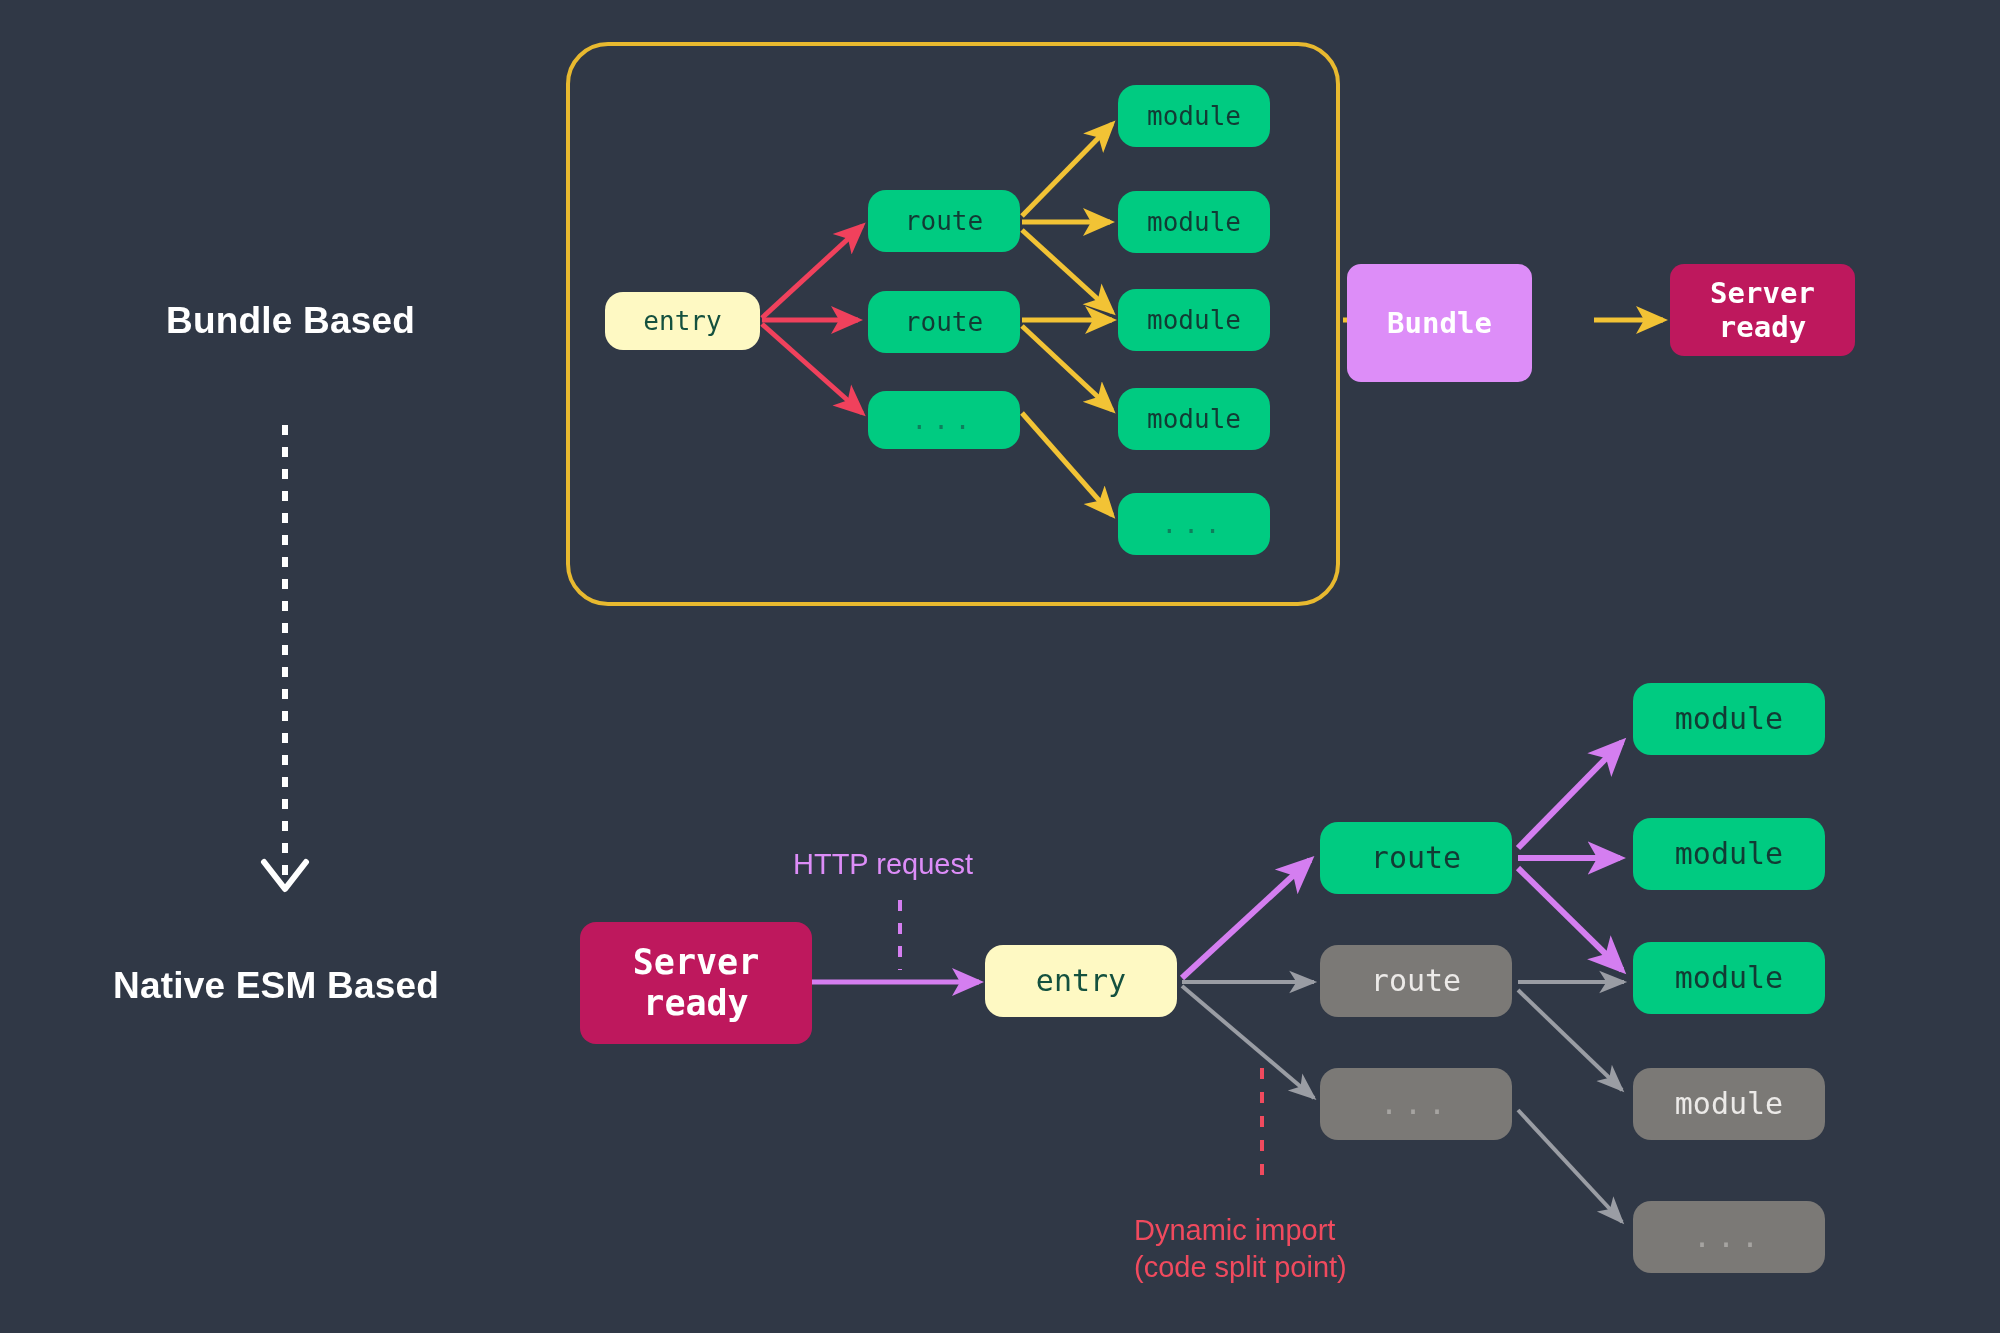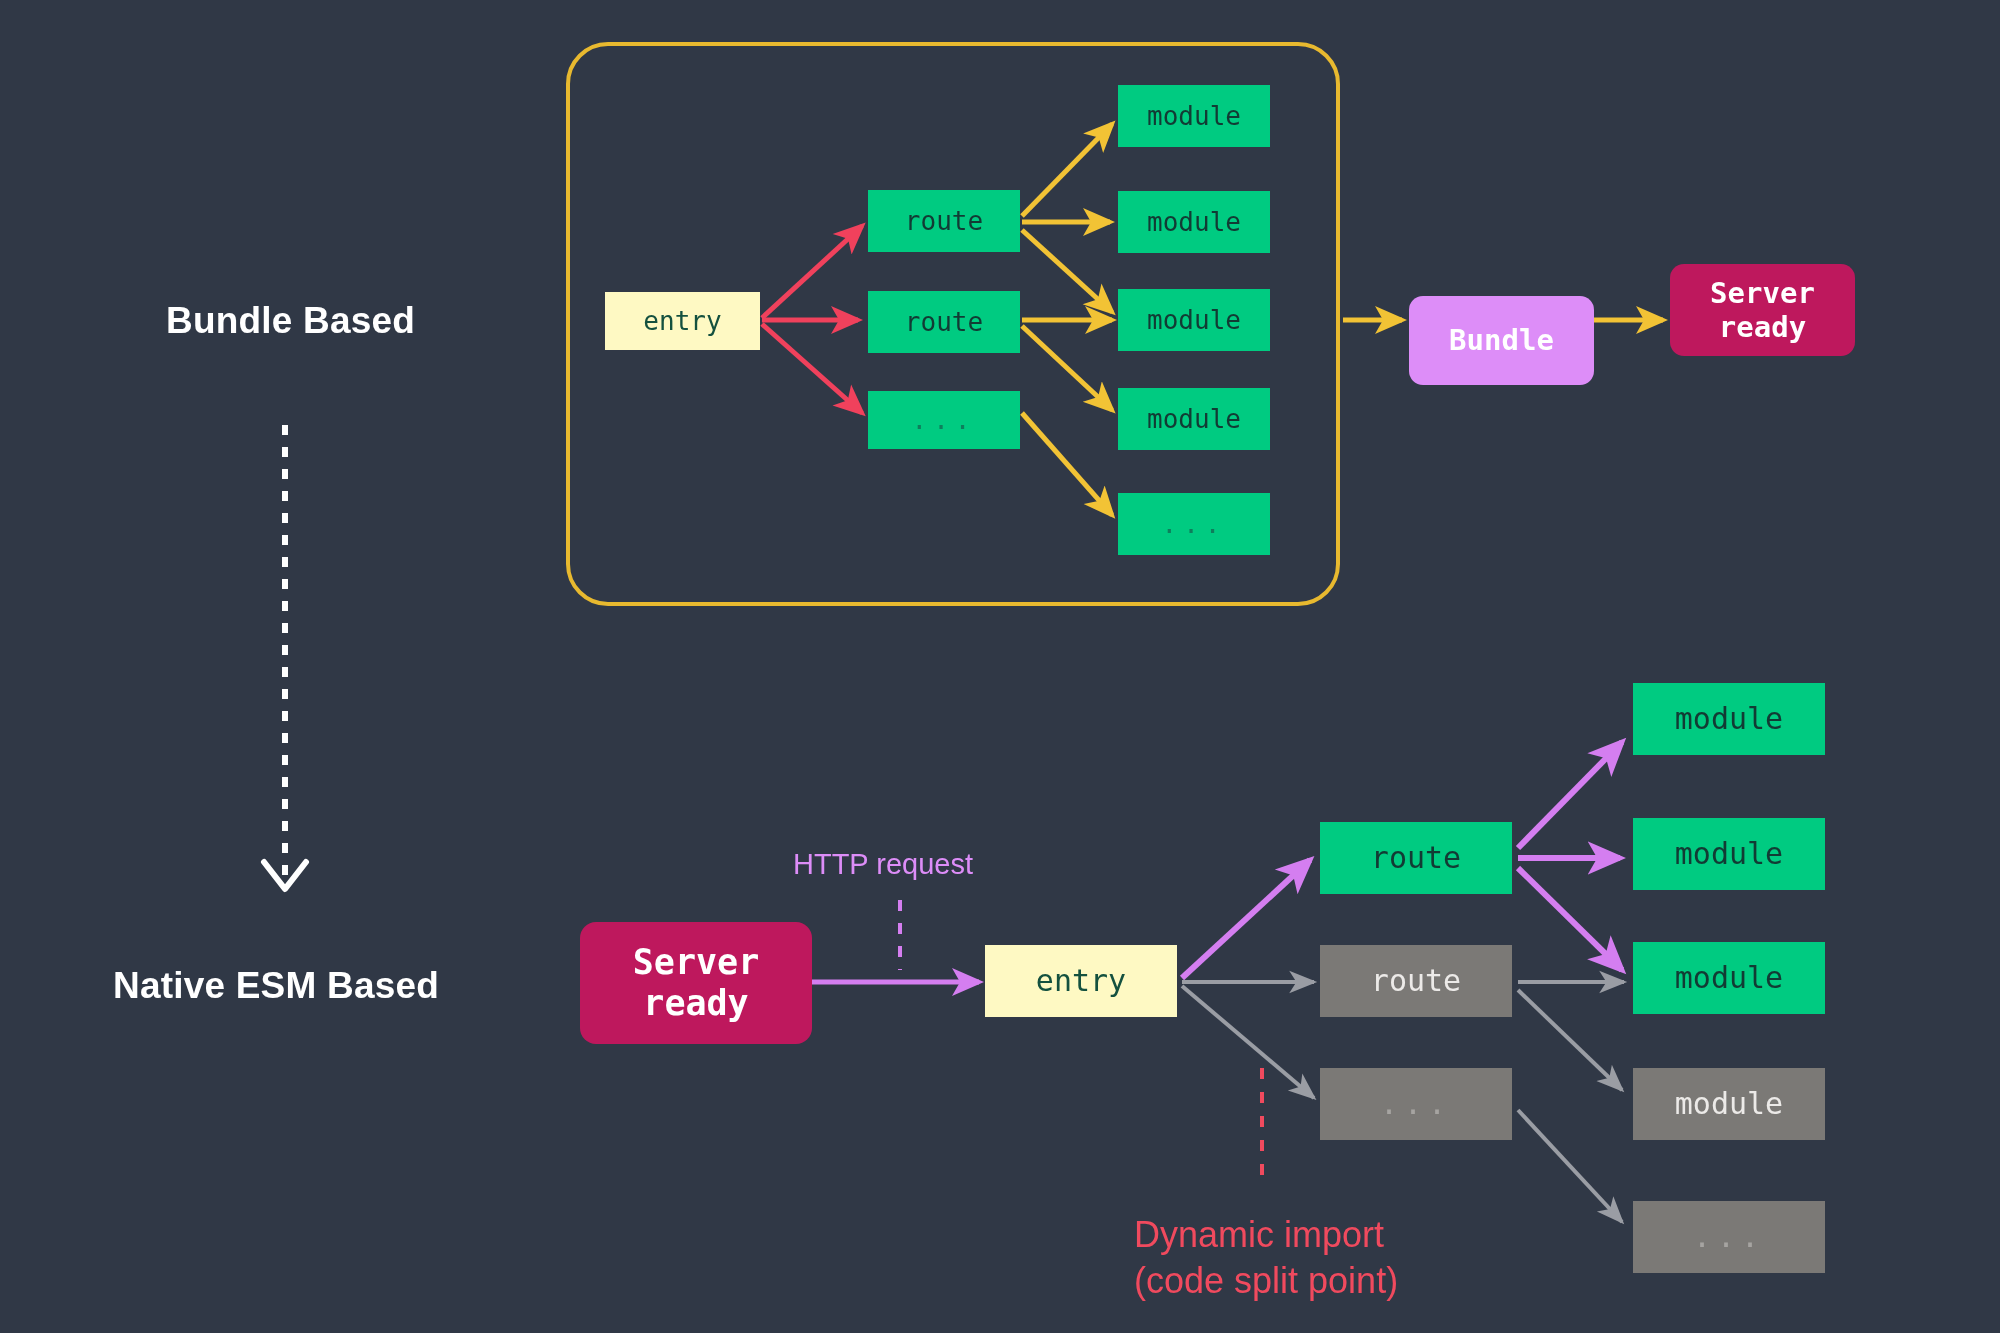--- a/index.html
+++ b/index.html
@@ -26,21 +26,21 @@
     height: 1333px;
     pointer-events: none;
   }
   
   .node {
     position: absolute;
     box-sizing: border-box;
     display: flex;
     align-items: center;
     justify-content: center;
-    border-radius: 0;
+    border-radius: 18px;
     font-family: "DejaVu Sans Mono", "Liberation Mono", monospace;
     text-align: center;
     line-height: 1.18;
     white-space: pre-line;
     z-index: 3;
   }
   .n-green   { background: #00cb81; color: #123b34; }
   .n-entry   { background: #fef9c3; color: #14513f; }
   .n-gray    { background: #7b7976; color: #eceae8; }
   .n-teal    { background: #be185d; color: #ffffff; font-weight: bold; }
@@ -85,21 +85,21 @@
     left: 793px;
     top: 848px;
     color: #dd8df8;
     font-size: 29px;
     text-align: center;
   }
   #annot-dynamic {
     left: 1134px;
     top: 1212px;
     color: #f04a5e;
-    font-size: 36px;
+    font-size: 29px;
     line-height: 1.28;
     white-space: pre-line;
   }
 </style>
 </head>
 <body>
 
 <div id="stage">
 
   <svg id="edges" viewBox="0 0 2000 1333">
@@ -174,21 +174,21 @@
   <div class="node n-green" style="left:868px; top:190px; width:152px; height:62px; font-size:26px;">route</div>
   <div class="node n-green" style="left:868px; top:291px; width:152px; height:62px; font-size:26px;">route</div>
   <div class="node n-green dots green-dots" style="left:868px; top:391px; width:152px; height:58px; font-size:26px;">...</div>
 
   <div class="node n-green" style="left:1118px; top:85px; width:152px; height:62px; font-size:26px;">module</div>
   <div class="node n-green" style="left:1118px; top:191px; width:152px; height:62px; font-size:26px;">module</div>
   <div class="node n-green" style="left:1118px; top:289px; width:152px; height:62px; font-size:26px;">module</div>
   <div class="node n-green" style="left:1118px; top:388px; width:152px; height:62px; font-size:26px;">module</div>
   <div class="node n-green dots green-dots" style="left:1118px; top:493px; width:152px; height:62px; font-size:26px;">...</div>
 
-  <div class="node n-purple" style="left:1409px; top:264px; width:185px; height:89px; font-size:29px; border-radius:14px;margin-top:32px;">Bundle</div>
+  <div class="node n-purple" style="left:1347px; top:264px; width:185px; height:118px; font-size:29px; border-radius:14px;">Bundle</div>
 
   <div class="node n-teal" style="left:1670px; top:264px; width:185px; height:92px; font-size:29px; border-radius:14px;">Server
 ready</div>
 
   <div class="node n-teal" style="left:580px; top:922px; width:232px; height:122px; font-size:35px; border-radius:16px;">Server
 ready</div>
 
   <div class="annot" id="annot-http">HTTP request</div>
 
   <div class="node n-entry" style="left:985px; top:945px; width:192px; height:72px; font-size:30px;">entry</div>

